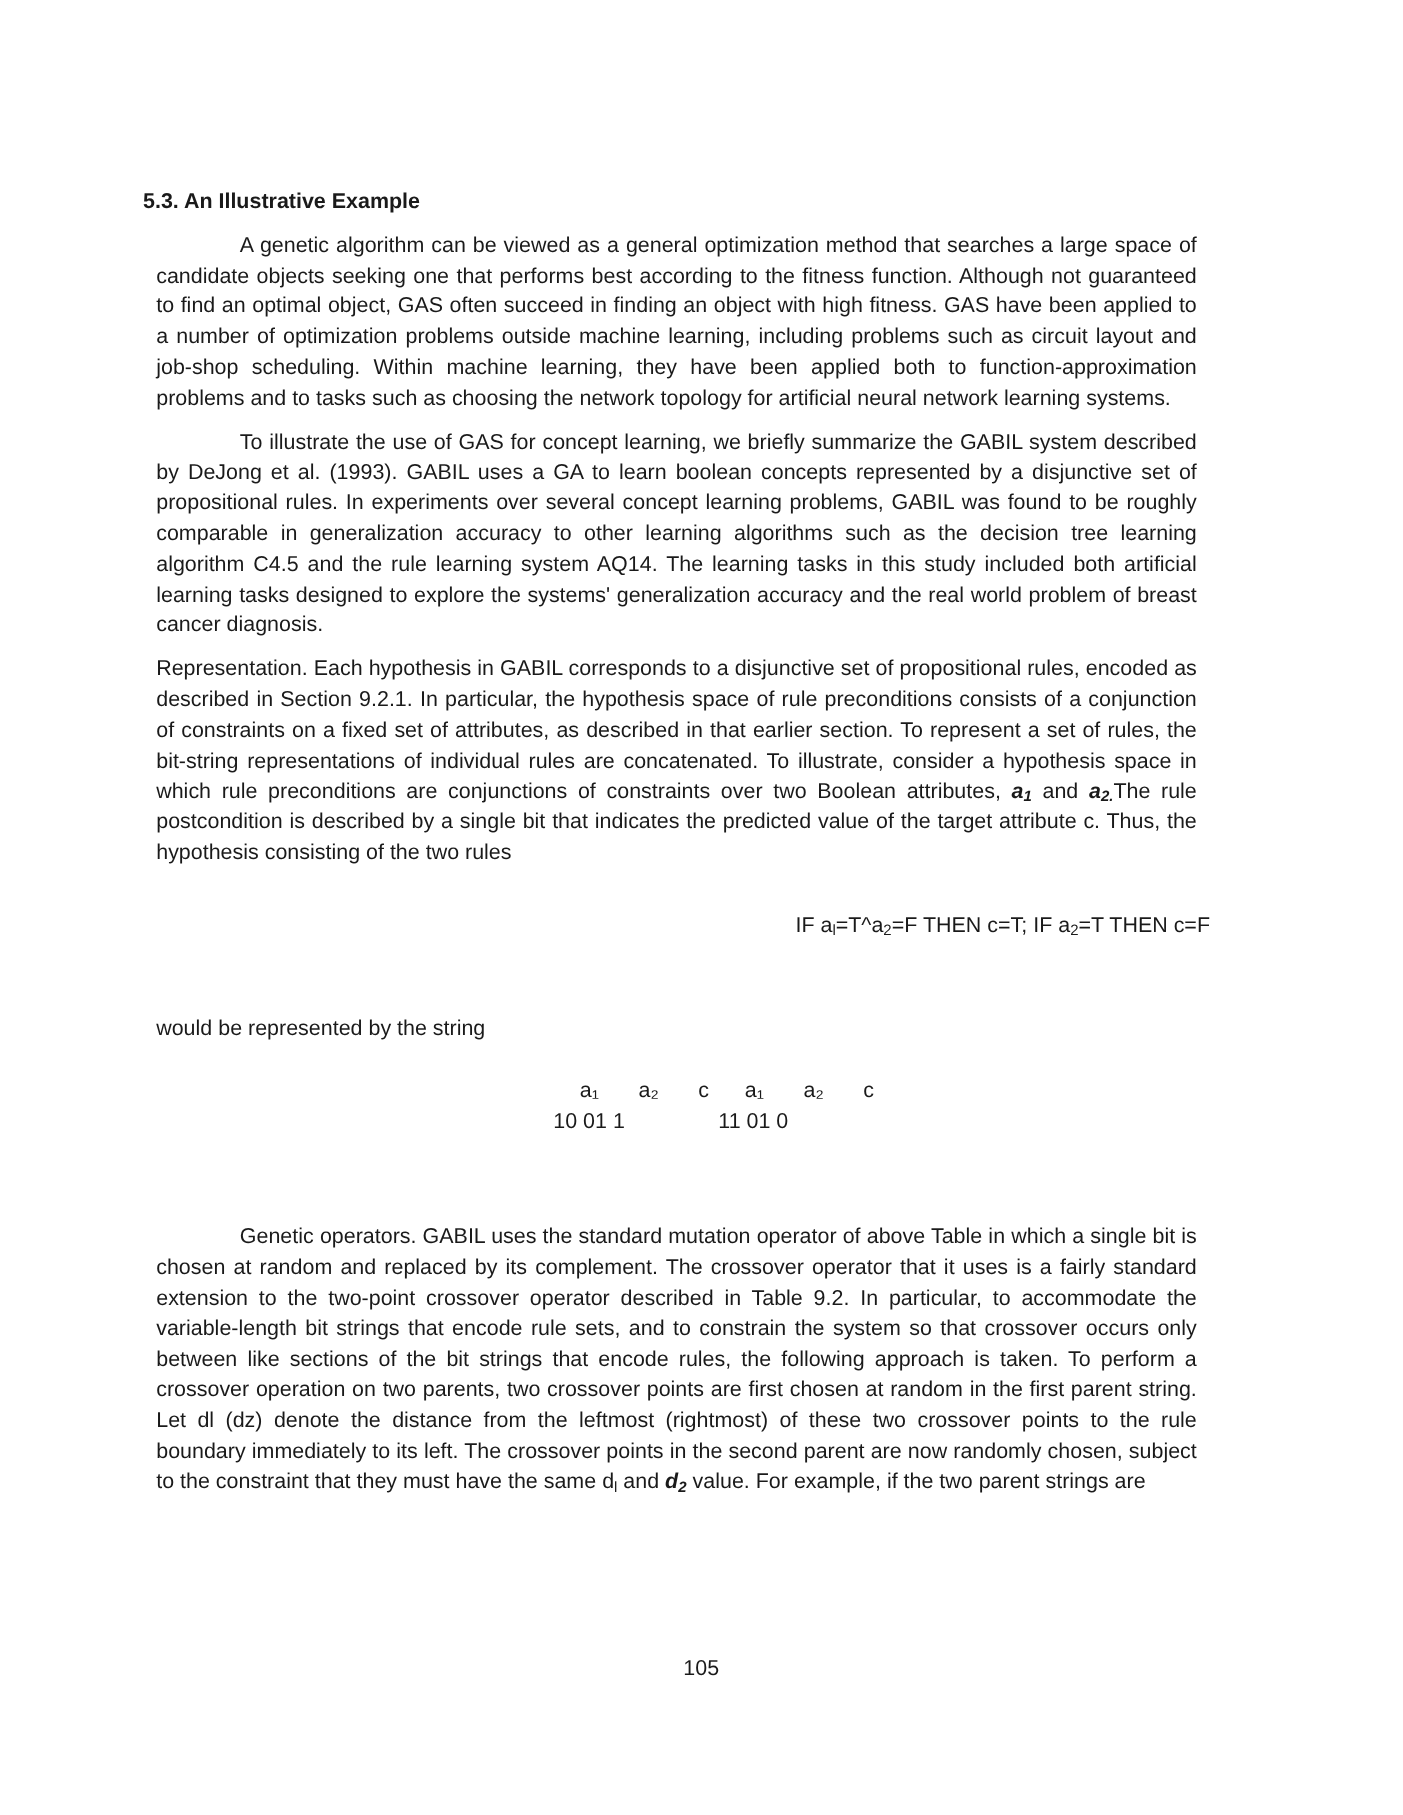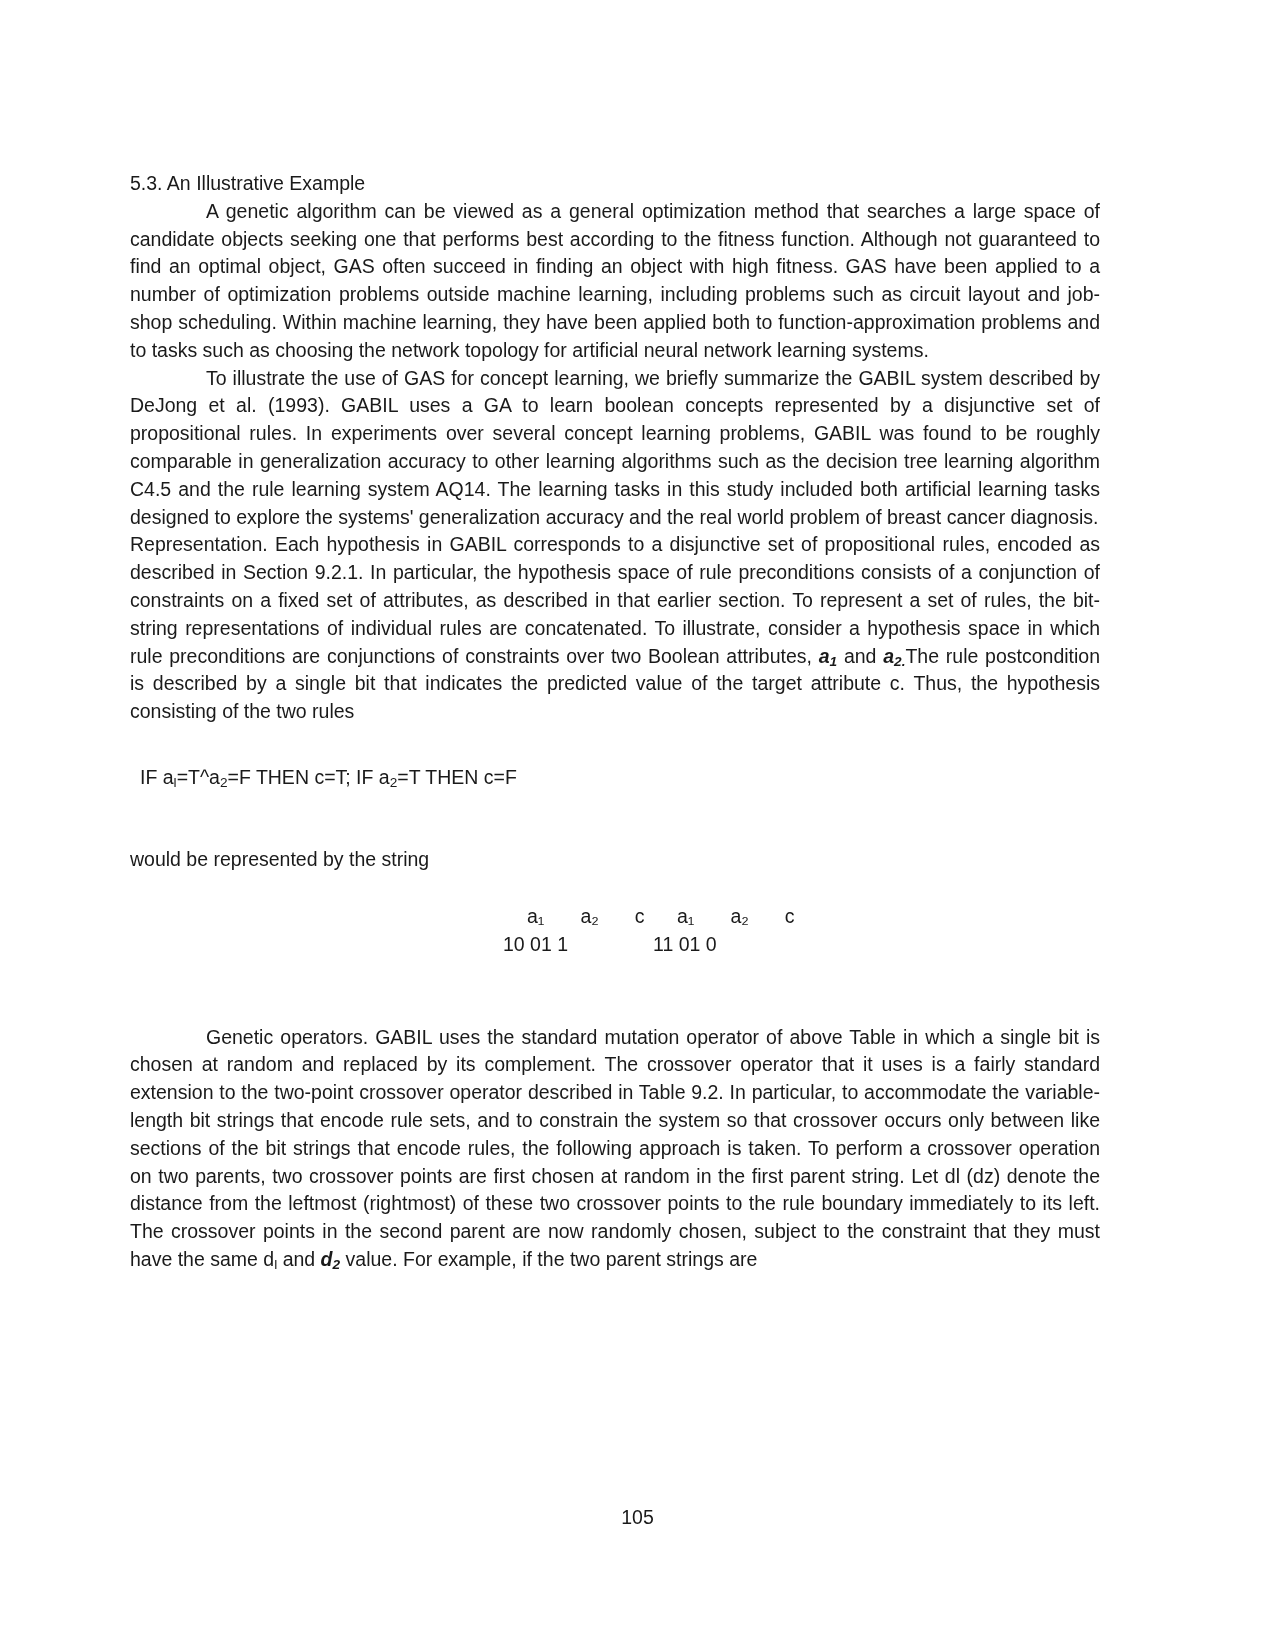--- a/index.html
+++ b/index.html
@@ -1,25 +1,25 @@
 <!DOCTYPE html>
 <html><head>
 <meta charset="utf-8">
 <style>
   html, body { margin: 0; padding: 0; background: #ffffff; }
   body { width: 1275px; height: 1650px; position: relative; overflow: hidden;
          font-family: "Liberation Sans", sans-serif; color: #1a1a1a; }
   .page { position: absolute; left: 130px; top: 170px; width: 970px;
           font-size: 19.5px; line-height: 27.8px; }
-  .p { margin: 0; text-align: justify; }
+  .p { margin: 12px; text-align: justify; }
   .indent { text-indent: 76px; }
-  h2.sec { font-size: 19.5px; font-weight: normal; margin: 0; line-height: 27.8px; }
+  h2.sec { font-size: 19.5px; font-weight: bold; margin: 0; line-height: 27.8px; }
   .bold { font-weight: normal; }
   .bi { font-weight: bold; font-style: italic; }
-  .rule { text-align: left; margin: 38px 0 0 0; padding-left: 10px; }
+  .rule { text-align: right; margin: 38px 0 0 0; padding-left: 10px; }
   .gap-after-rule { height: 54px; }
   .bits { position: relative; height: 66px; margin: 28px 0 0 0; }
   .bitgroup { position: absolute; top: 0; line-height: 28px; font-size: 19.5px; }
   .bitgroup.g1 { left: 373px; }
   .bitgroup.g2 { left: 523px; }
   .bitgroup .lab span { display: inline-block; margin-right: 12px; margin-left: 24px; }
   .gap { height: 28px; }
   .pagenum { position: absolute; left: 0; width: 1275px; top: 1506px;
              text-align: center; font-size: 19.5px; box-sizing: border-box; }
   sub { font-size: 70%; vertical-align: -0.25em; line-height: 0; }

